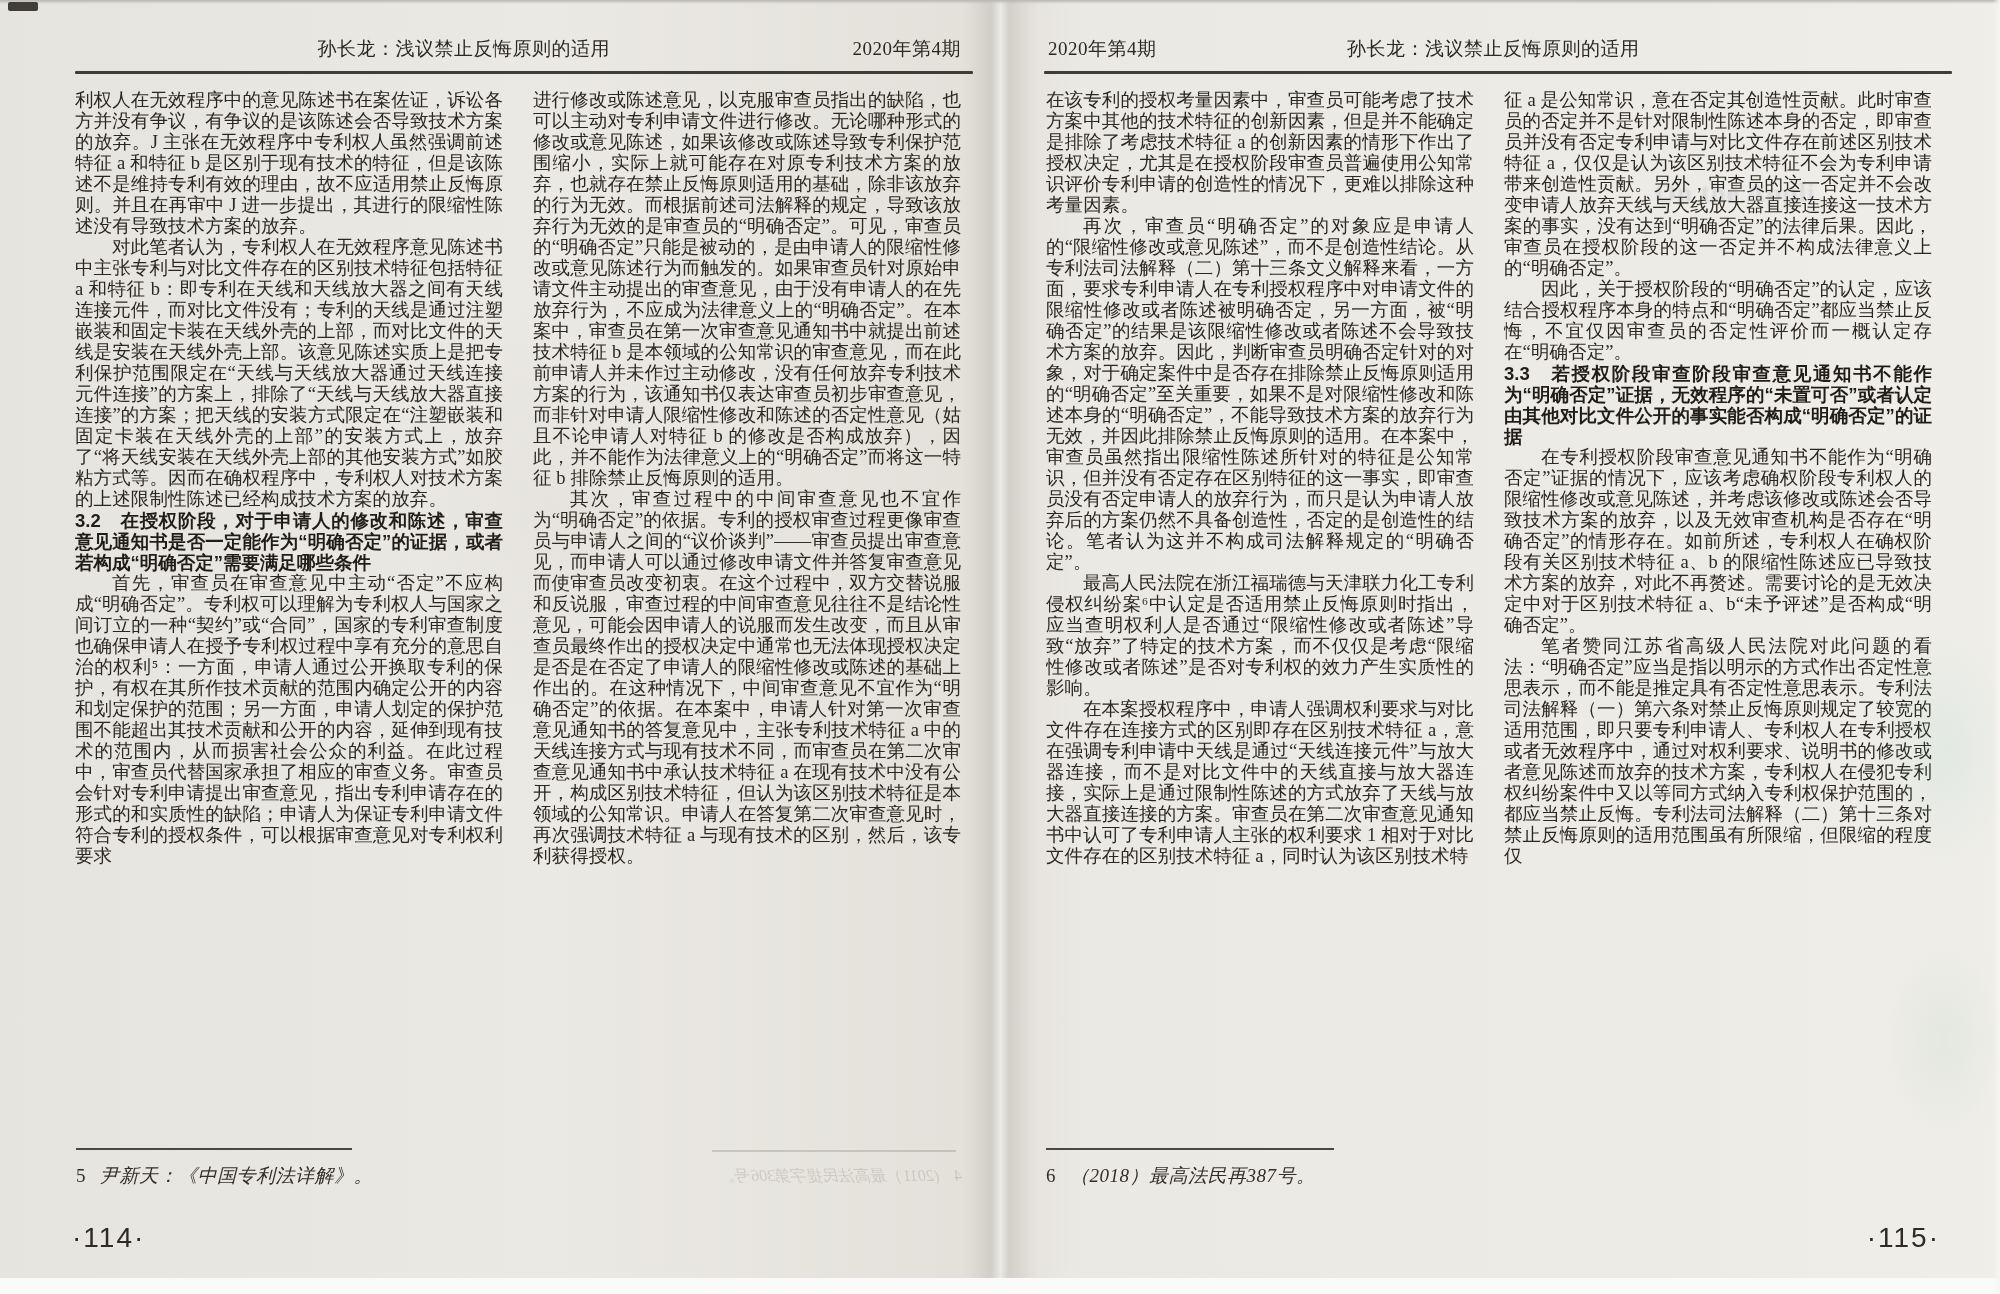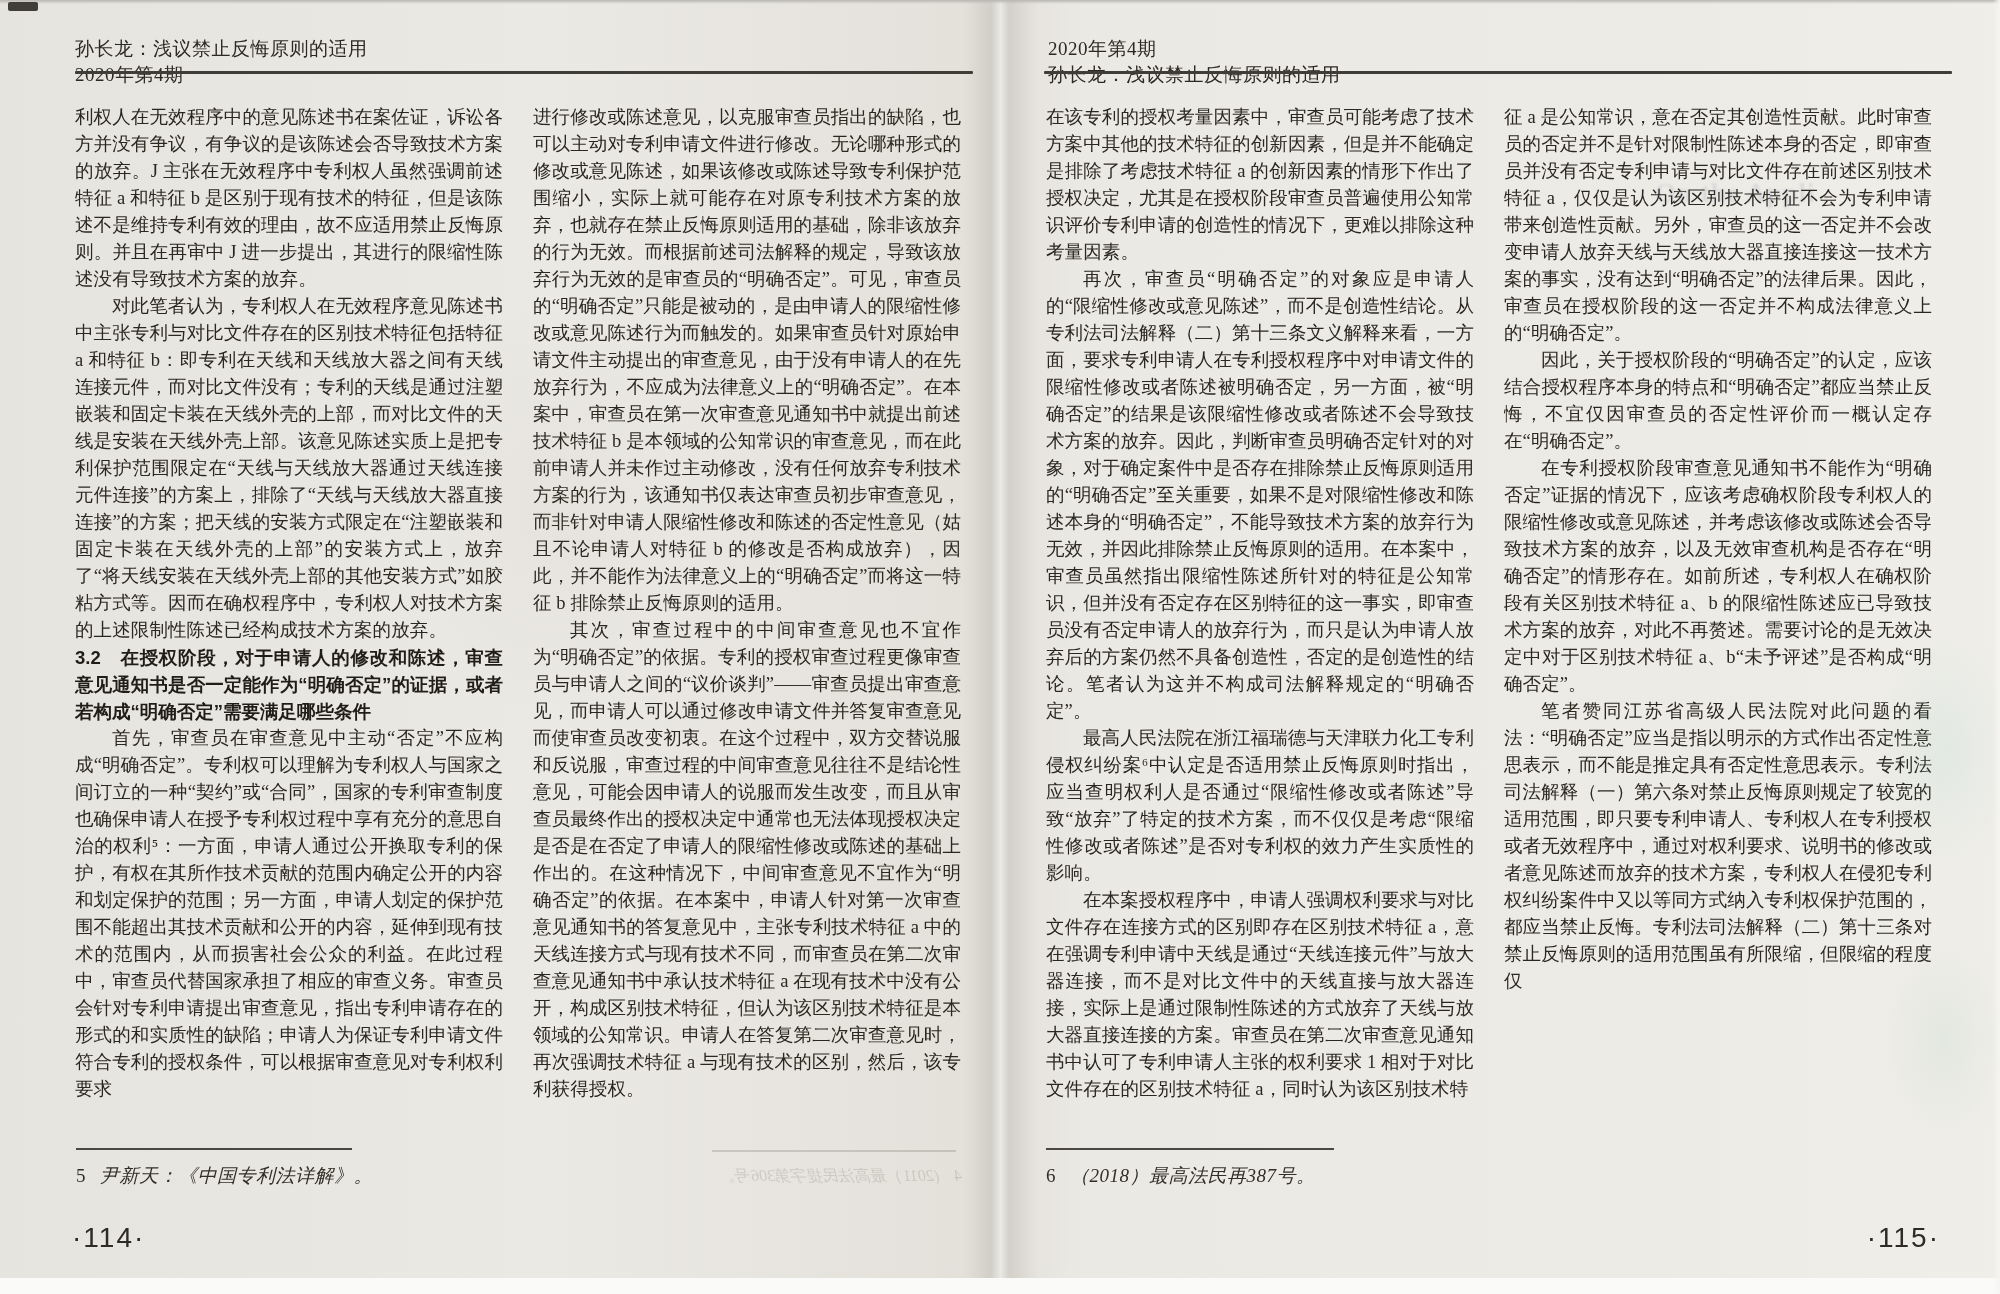--- a/index.html
+++ b/index.html
@@ -13,33 +13,33 @@
   .page.left{left:0;background:linear-gradient(90deg,#e6e4de 0%,#ebe9e3 55%,#e3e1da 97%,#dcdad3 100%);}
   .page.right{left:1000px;background:linear-gradient(90deg,#e2e0d9 0%,#ebe9e3 8%,#edebe5 70%,#f0eee9 100%);}
   .gutter{position:absolute;top:0;left:962px;width:76px;height:1294px;pointer-events:none;
     background:linear-gradient(90deg,rgba(90,86,78,0) 0%,rgba(90,86,78,.10) 38%,rgba(255,255,255,.35) 50%,rgba(90,86,78,.12) 62%,rgba(90,86,78,0) 100%);}
   .top-edge{position:absolute;top:0;left:0;width:2000px;height:4px;background:linear-gradient(#b9b7b2,rgba(185,183,178,0));}
   .bottom-strip{position:absolute;left:0;bottom:0;width:2000px;height:16px;background:#fafaf8;}
   .right-strip{position:absolute;right:0;top:0;width:7px;height:1294px;background:linear-gradient(270deg,#f6f5f2,rgba(246,245,242,0));}
   .corner-mark{position:absolute;top:2px;left:8px;width:30px;height:9px;background:#23211d;border-radius:2px;opacity:.85;}
 
   
-  .hdr{position:absolute;top:36px;left:75px;width:886px;display:flex;align-items:baseline;font-size:19px;letter-spacing:.5px;color:#2c2922;flex-direction:column;}
+  .hdr{position:absolute;top:36px;left:75px;width:886px;display:flex;align-items:baseline;font-size:19px;letter-spacing:.5px;color:#2c2922;}
   .page.right .hdr{left:48px;width:900px;}
   .hdr .mid{flex:1;text-align:center;}
   .hdr .issue{white-space:nowrap;}
   .hdr .spacer{width:118px;}
   .hdr-rule{position:absolute;top:71px;left:75px;width:898px;height:2.6px;background:#403d37;border-radius:1px;}
   .page.right .hdr-rule{left:44px;width:908px;}
 
   
   .cols{position:absolute;top:90px;left:75px;width:886px;display:flex;gap:30px;}
   .page.right .cols{left:46px;width:890px;align-items:flex-end;}
   .col{width:428px;height:1048px;overflow:hidden;text-align:justify;
-    font-size:18.5px;line-height:27px;letter-spacing:.1px;color:#2a271f;margin-top:14px;}
+    font-size:18.5px;line-height:21px;letter-spacing:.1px;color:#2a271f;}
   .para{margin:0;text-indent:2em;}
   .para.noindent{text-indent:0;}
   .para.heading{text-indent:0;font-weight:700;font-family:"Liberation Sans","DejaVu Sans",sans-serif;letter-spacing:0;color:#201d17;}
 
   
   .fn-rule{position:absolute;top:1148px;left:76px;width:276px;height:2.2px;background:#4b4842;}
   .page.right .fn-rule{left:46px;width:288px;}
   .footnote{position:absolute;top:1163px;left:76px;font-size:19px;font-style:italic;color:#332f27;letter-spacing:.5px;}
   .page.right .footnote{left:46px;}
   .footnote .fn-marker{margin-right:14px;font-style:normal;}
@@ -105,20 +105,21 @@
     <div class="cols">
       <div class="col">
           <p class="para body noindent">在该专利的授权考量因素中，审查员可能考虑了技术方案中其他的技术特征的创新因素，但是并不能确定是排除了考虑技术特征 a 的创新因素的情形下作出了授权决定，尤其是在授权阶段审查员普遍使用公知常识评价专利申请的创造性的情况下，更难以排除这种考量因素。</p>
           <p class="para body">再次，审查员“明确否定”的对象应是申请人的“限缩性修改或意见陈述”，而不是创造性结论。从专利法司法解释（二）第十三条文义解释来看，一方面，要求专利申请人在专利授权程序中对申请文件的限缩性修改或者陈述被明确否定，另一方面，被“明确否定”的结果是该限缩性修改或者陈述不会导致技术方案的放弃。因此，判断审查员明确否定针对的对象，对于确定案件中是否存在排除禁止反悔原则适用的“明确否定”至关重要，如果不是对限缩性修改和陈述本身的“明确否定”，不能导致技术方案的放弃行为无效，并因此排除禁止反悔原则的适用。在本案中，审查员虽然指出限缩性陈述所针对的特征是公知常识，但并没有否定存在区别特征的这一事实，即审查员没有否定申请人的放弃行为，而只是认为申请人放弃后的方案仍然不具备创造性，否定的是创造性的结论。笔者认为这并不构成司法解释规定的“明确否定”。</p>
           <p class="para body">最高人民法院在浙江福瑞德与天津联力化工专利侵权纠纷案⁶中认定是否适用禁止反悔原则时指出，应当查明权利人是否通过“限缩性修改或者陈述”导致“放弃”了特定的技术方案，而不仅仅是考虑“限缩性修改或者陈述”是否对专利权的效力产生实质性的影响。</p>
           <p class="para body">在本案授权程序中，申请人强调权利要求与对比文件存在连接方式的区别即存在区别技术特征 a，意在强调专利申请中天线是通过“天线连接元件”与放大器连接，而不是对比文件中的天线直接与放大器连接，实际上是通过限制性陈述的方式放弃了天线与放大器直接连接的方案。审查员在第二次审查意见通知书中认可了专利申请人主张的权利要求 1 相对于对比文件存在的区别技术特征 a，同时认为该区别技术特</p>
         </div>
       <div class="col">
           <p class="para body noindent">征 a 是公知常识，意在否定其创造性贡献。此时审查员的否定并不是针对限制性陈述本身的否定，即审查员并没有否定专利申请与对比文件存在前述区别技术特征 a，仅仅是认为该区别技术特征不会为专利申请带来创造性贡献。另外，审查员的这一否定并不会改变申请人放弃天线与天线放大器直接连接这一技术方案的事实，没有达到“明确否定”的法律后果。因此，审查员在授权阶段的这一否定并不构成法律意义上的“明确否定”。</p>
           <p class="para body">因此，关于授权阶段的“明确否定”的认定，应该结合授权程序本身的特点和“明确否定”都应当禁止反悔，不宜仅因审查员的否定性评价而一概认定存在“明确否定”。</p>
+          <p class="para heading">3.3　若授权阶段审查阶段审查意见通知书不能作为“明确否定”证据，无效程序的“未置可否”或者认定由其他对比文件公开的事实能否构成“明确否定”的证据</p>
           <p class="para body">在专利授权阶段审查意见通知书不能作为“明确否定”证据的情况下，应该考虑确权阶段专利权人的限缩性修改或意见陈述，并考虑该修改或陈述会否导致技术方案的放弃，以及无效审查机构是否存在“明确否定”的情形存在。如前所述，专利权人在确权阶段有关区别技术特征 a、b 的限缩性陈述应已导致技术方案的放弃，对此不再赘述。需要讨论的是无效决定中对于区别技术特征 a、b“未予评述”是否构成“明确否定”。</p>
           <p class="para body">笔者赞同江苏省高级人民法院对此问题的看法：“明确否定”应当是指以明示的方式作出否定性意思表示，而不能是推定具有否定性意思表示。专利法司法解释（一）第六条对禁止反悔原则规定了较宽的适用范围，即只要专利申请人、专利权人在专利授权或者无效程序中，通过对权利要求、说明书的修改或者意见陈述而放弃的技术方案，专利权人在侵犯专利权纠纷案件中又以等同方式纳入专利权保护范围的，都应当禁止反悔。专利法司法解释（二）第十三条对禁止反悔原则的适用范围虽有所限缩，但限缩的程度仅</p>
         </div>
     </div>
 
     <div class="fn-rule"></div>
     <div class="footnote">
       <span class="fn-marker">6</span><span>（2018）最高法民再387号。</span>
     </div>
     <div class="pagenum">·115·</div>

